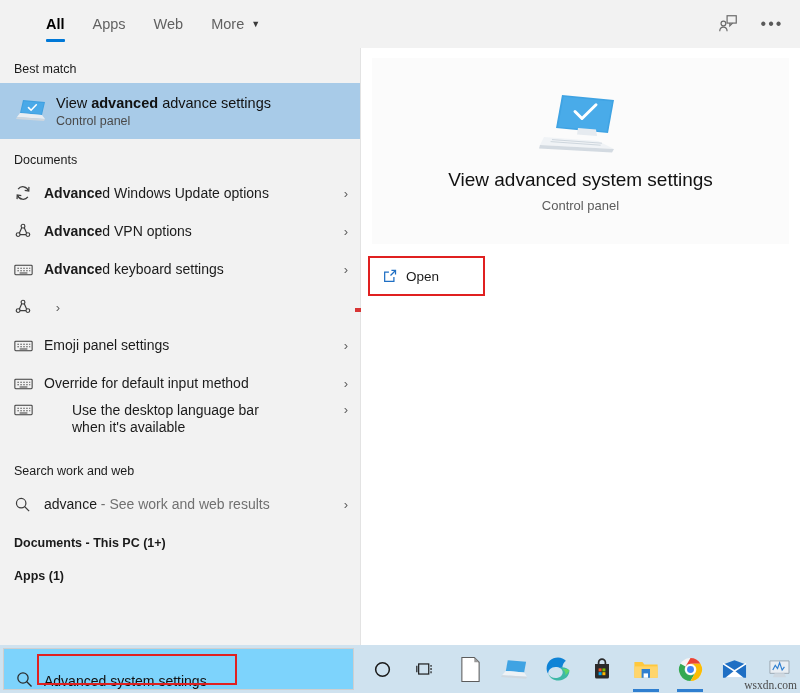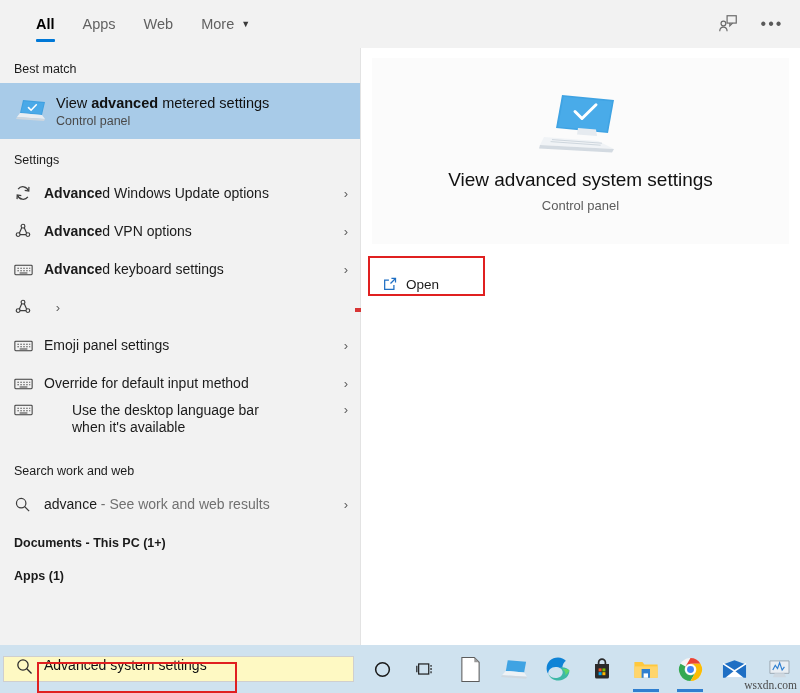--- a/index.html
+++ b/index.html
@@ -8,21 +8,21 @@
     font-family: "Liberation Sans", sans-serif;
     background: #f2f2f2;
     overflow: hidden;
   }
   #root { position: relative; width: 800px; height: 693px; }
 
   
   .flyout { position: absolute; left: 0; top: 0; width: 800px; height: 645px; background: #f2f2f2; }
 
   
-  .tabbar { position: relative; height: 48px; background: #f2f2f2; display: flex; align-items: center; padding-left: 22px; }
+  .tabbar { position: relative; height: 48px; background: #f2f2f2; display: flex; align-items: center; padding-left: 32px; }
   .tab { position: relative; height: 48px; display: flex; align-items: center; padding: 0 14px; font-size: 14.5px; color: #616161; cursor: default; }
   .tab.active { color: #000; font-weight: bold; }
   .tab.active::after {
     content: ""; position: absolute; left: 14px; right: 14px; bottom: 6px;
     height: 3px; background: #0078d7; border-radius: 1px;
   }
   .tab .caret { margin-left: 7px; font-size: 9px; color: #3b3b3b; }
   .tabbar-right { position: absolute; right: 10px; top: 0; height: 48px; display: flex; align-items: center; gap: 8px; }
   .icobtn { width: 36px; height: 34px; display: flex; align-items: center; justify-content: center; color: #6a6a6a; }
   .dots { letter-spacing: 2px; font-size: 16px; color: #5a5a5a; }
@@ -57,28 +57,28 @@
 
   .red-dash { position: absolute; left: 355px; top: 260px; width: 7px; height: 4px; background: #d83535; }
 
   
   .preview-card { position: relative; margin: 10px 11px 0 11px; width: 417px; height: 186px; background: #fbfbfb; display: flex; flex-direction: column; align-items: center; justify-content: center; }
   .pv-icon { height: 66px; display: flex; align-items: flex-end; justify-content: center; margin-bottom: 14px; }
   .pv-title { font-size: 19px; color: #111; }
   .pv-sub { font-size: 13px; color: #5c5c5c; margin-top: 7px; }
 
   .open-wrap { position: relative; margin-top: 12px; height: 44px; }
-  .open-btn { position: absolute; left: 11px; top: 3px; width: 108px; height: 34px; display: flex; align-items: center; padding-left: 10px; background: #ffffff; margin-top: 8px; }
+  .open-btn { position: absolute; left: 11px; top: 3px; width: 108px; height: 34px; display: flex; align-items: center; padding-left: 10px; background: #ffffff; }
   .open-btn .oi { width: 24px; min-width: 24px; display: flex; align-items: center; color: #1f6fc4; }
   .open-btn .ol { font-size: 13.5px; color: #1b1b1b; }
   .open-redbox { position: absolute; left: 7px; top: 0px; width: 117px; height: 40px; border: 2px solid #e02020; pointer-events: none; }
 
   
   .taskbar { position: absolute; left: 0; top: 645px; width: 800px; height: 48px; background: #cfe2ef; display: flex; align-items: center; }
-  .searchbox { position: relative; width: 360px; height: 26px; margin-left: 3px; background: #fef9c3; border: 1px solid #cfcfcf; display: flex; align-items: flex-start; }
+  .searchbox { position: relative; width: 360px; height: 42px; margin-left: 3px; background: #7dd3fc; border: 1px solid #cfcfcf; display: flex; align-items: flex-end; }
   .sb-ico { width: 40px; min-width: 40px; display: flex; align-items: center; justify-content: center; color: #2b2b2b; }
   .sb-text { font-size: 14px; color: #111; }
   .sb-redbox { position: absolute; left: 33px; top: 5px; width: 200px; height: 31px; border: 2px solid #e02020; pointer-events: none; }
 
   .tb-icons { display: flex; align-items: center; height: 48px; margin-left: 6px; }
   .tb-item { position: relative; width: 44px; height: 48px; display: flex; align-items: center; justify-content: center; }
   .tb-item .runbar { position: absolute; bottom: 1px; left: 9px; width: 26px; height: 3px; background: #2f7fd0; }
   .wm { position: absolute; right: 3px; bottom: 2px; font-size: 11.5px; color: #4b4b4b; font-family: "Liberation Serif", serif; }
 </style>
 </head>
@@ -129,28 +129,28 @@
             <span class="bm-ico">
               <svg width="30" height="26" viewBox="0 0 30 26">
                 <polygon points="7,2 29,4 26,17 4,15" fill="#3fa0e0"></polygon>
                 <polygon points="8,3.2 27.8,5 25.2,16 5.2,14.2" fill="#4aa9e8"></polygon>
                 <path d="M12.5 9.6 l2.6 2.6 l5.2 -5.4" stroke="#ffffff" stroke-width="1.6" fill="none" stroke-linecap="round"></path>
                 <polygon points="4,15 26,17 29,21 1,19" fill="#e8edf2"></polygon>
                 <polygon points="1,19 29,21 28,23 0,21" fill="#cdd6de"></polygon>
               </svg>
             </span>
             <span class="bm-txt">
-              <span class="bm-title"><span>View </span><b>advanced</b><span> metered settings</span></span>
+              <span class="bm-title"><span>View </span><b>advanced</b><span> advance settings</span></span>
               <span class="bm-sub">Control panel</span>
             </span>
           </div>
           <div class="redbox"></div>
         </div>
 
-        <div class="grouphdr">Settings</div>
+        <div class="grouphdr">Documents</div>
 
         <div class="row">
           <span class="row-ico">
             <svg width="18" height="18" viewBox="0 0 20 20" fill="none" stroke="#3d3d3d" stroke-width="1.4">
               <path d="M16 7.5 A6.5 6.5 0 0 0 4.6 5.6"></path>
                 <polyline points="16.6,3.2 16.4,7.8 11.9,7.2"></polyline>
               <path d="M4 12.5 A6.5 6.5 0 0 0 15.4 14.4"></path>
                 <polyline points="3.4,16.8 3.6,12.2 8.1,12.8"></polyline>
             </svg>
           </span>

